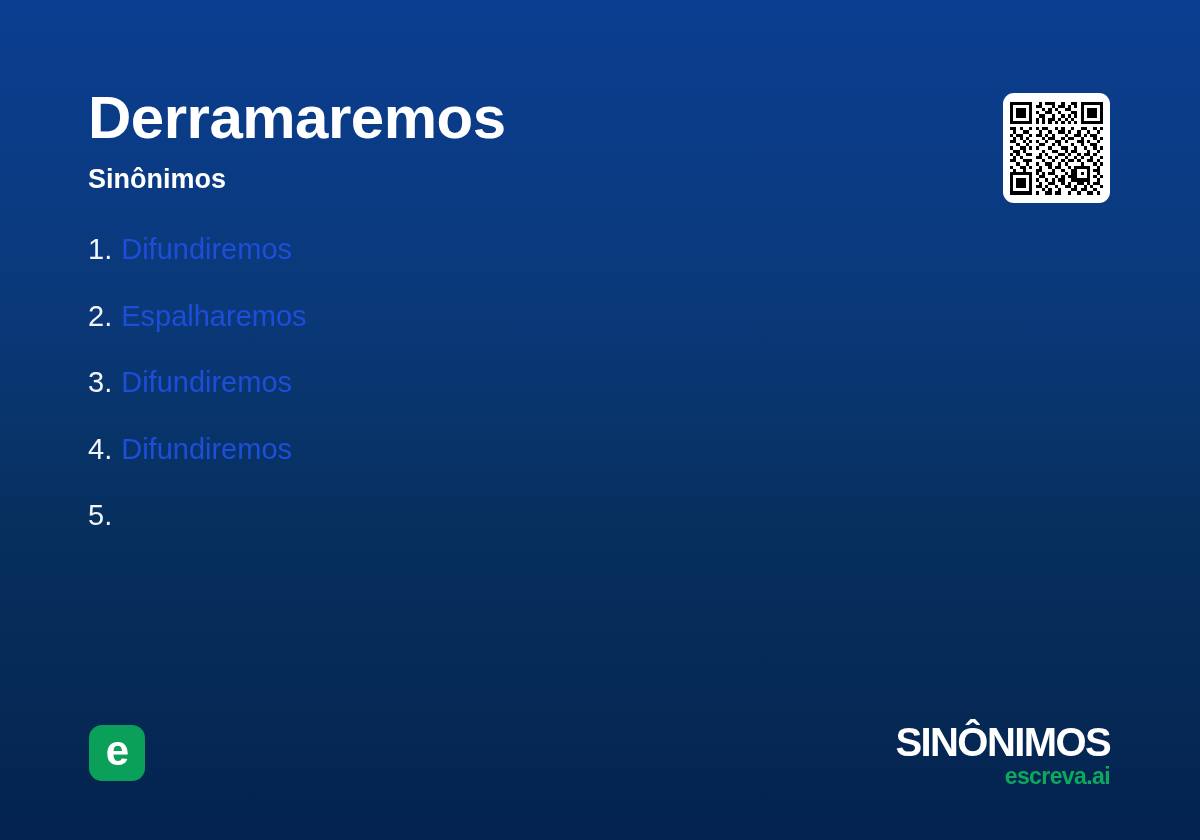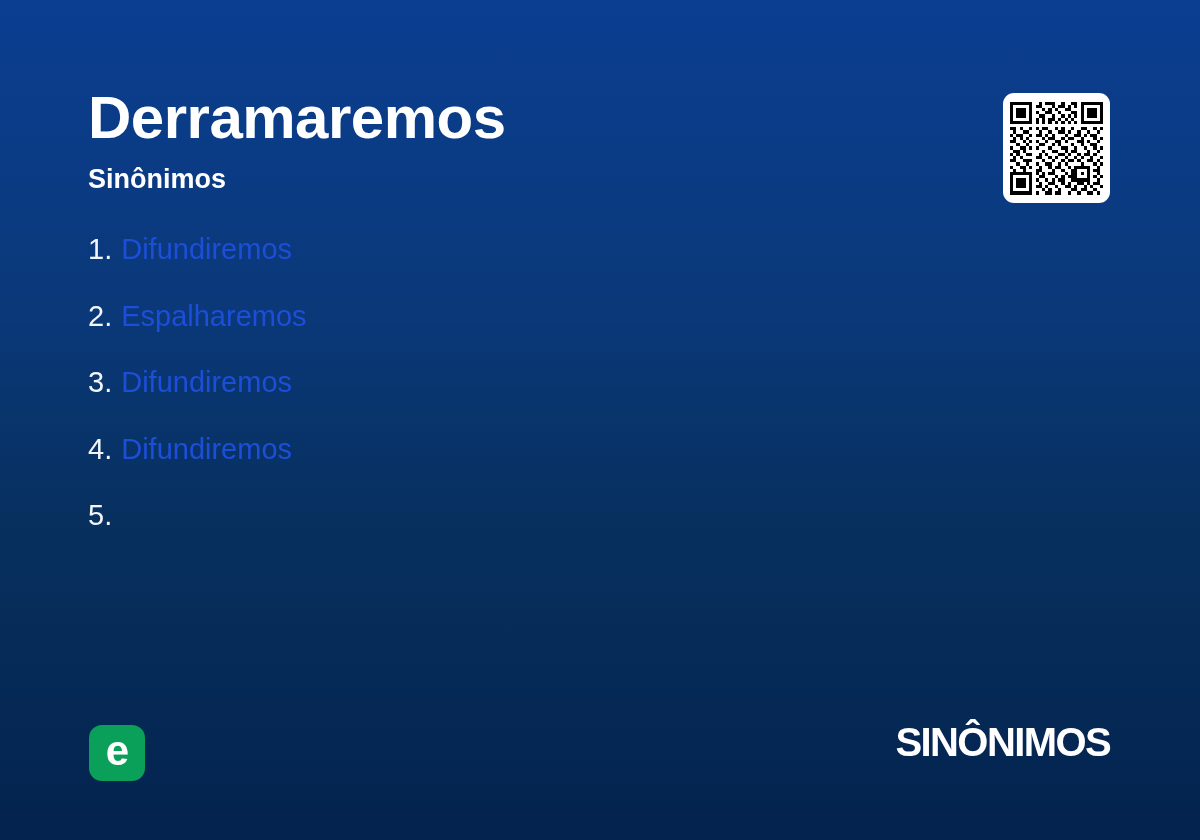--- a/index.html
+++ b/index.html
@@ -432,15 +432,16 @@
       <span class="synonym-index">5.</span>
     </li>
   </ol>
 
   <div class="footer-logo-mark">
     <span class="mark-letter">e</span>
   </div>
 
   <div class="footer-brand">
     <span class="brand-wordmark">SINÔNIMOS</span>
+    <span class="brand-tagline">escreva.ai</span>
   </div>
 
 </div>
 
 </body></html>

